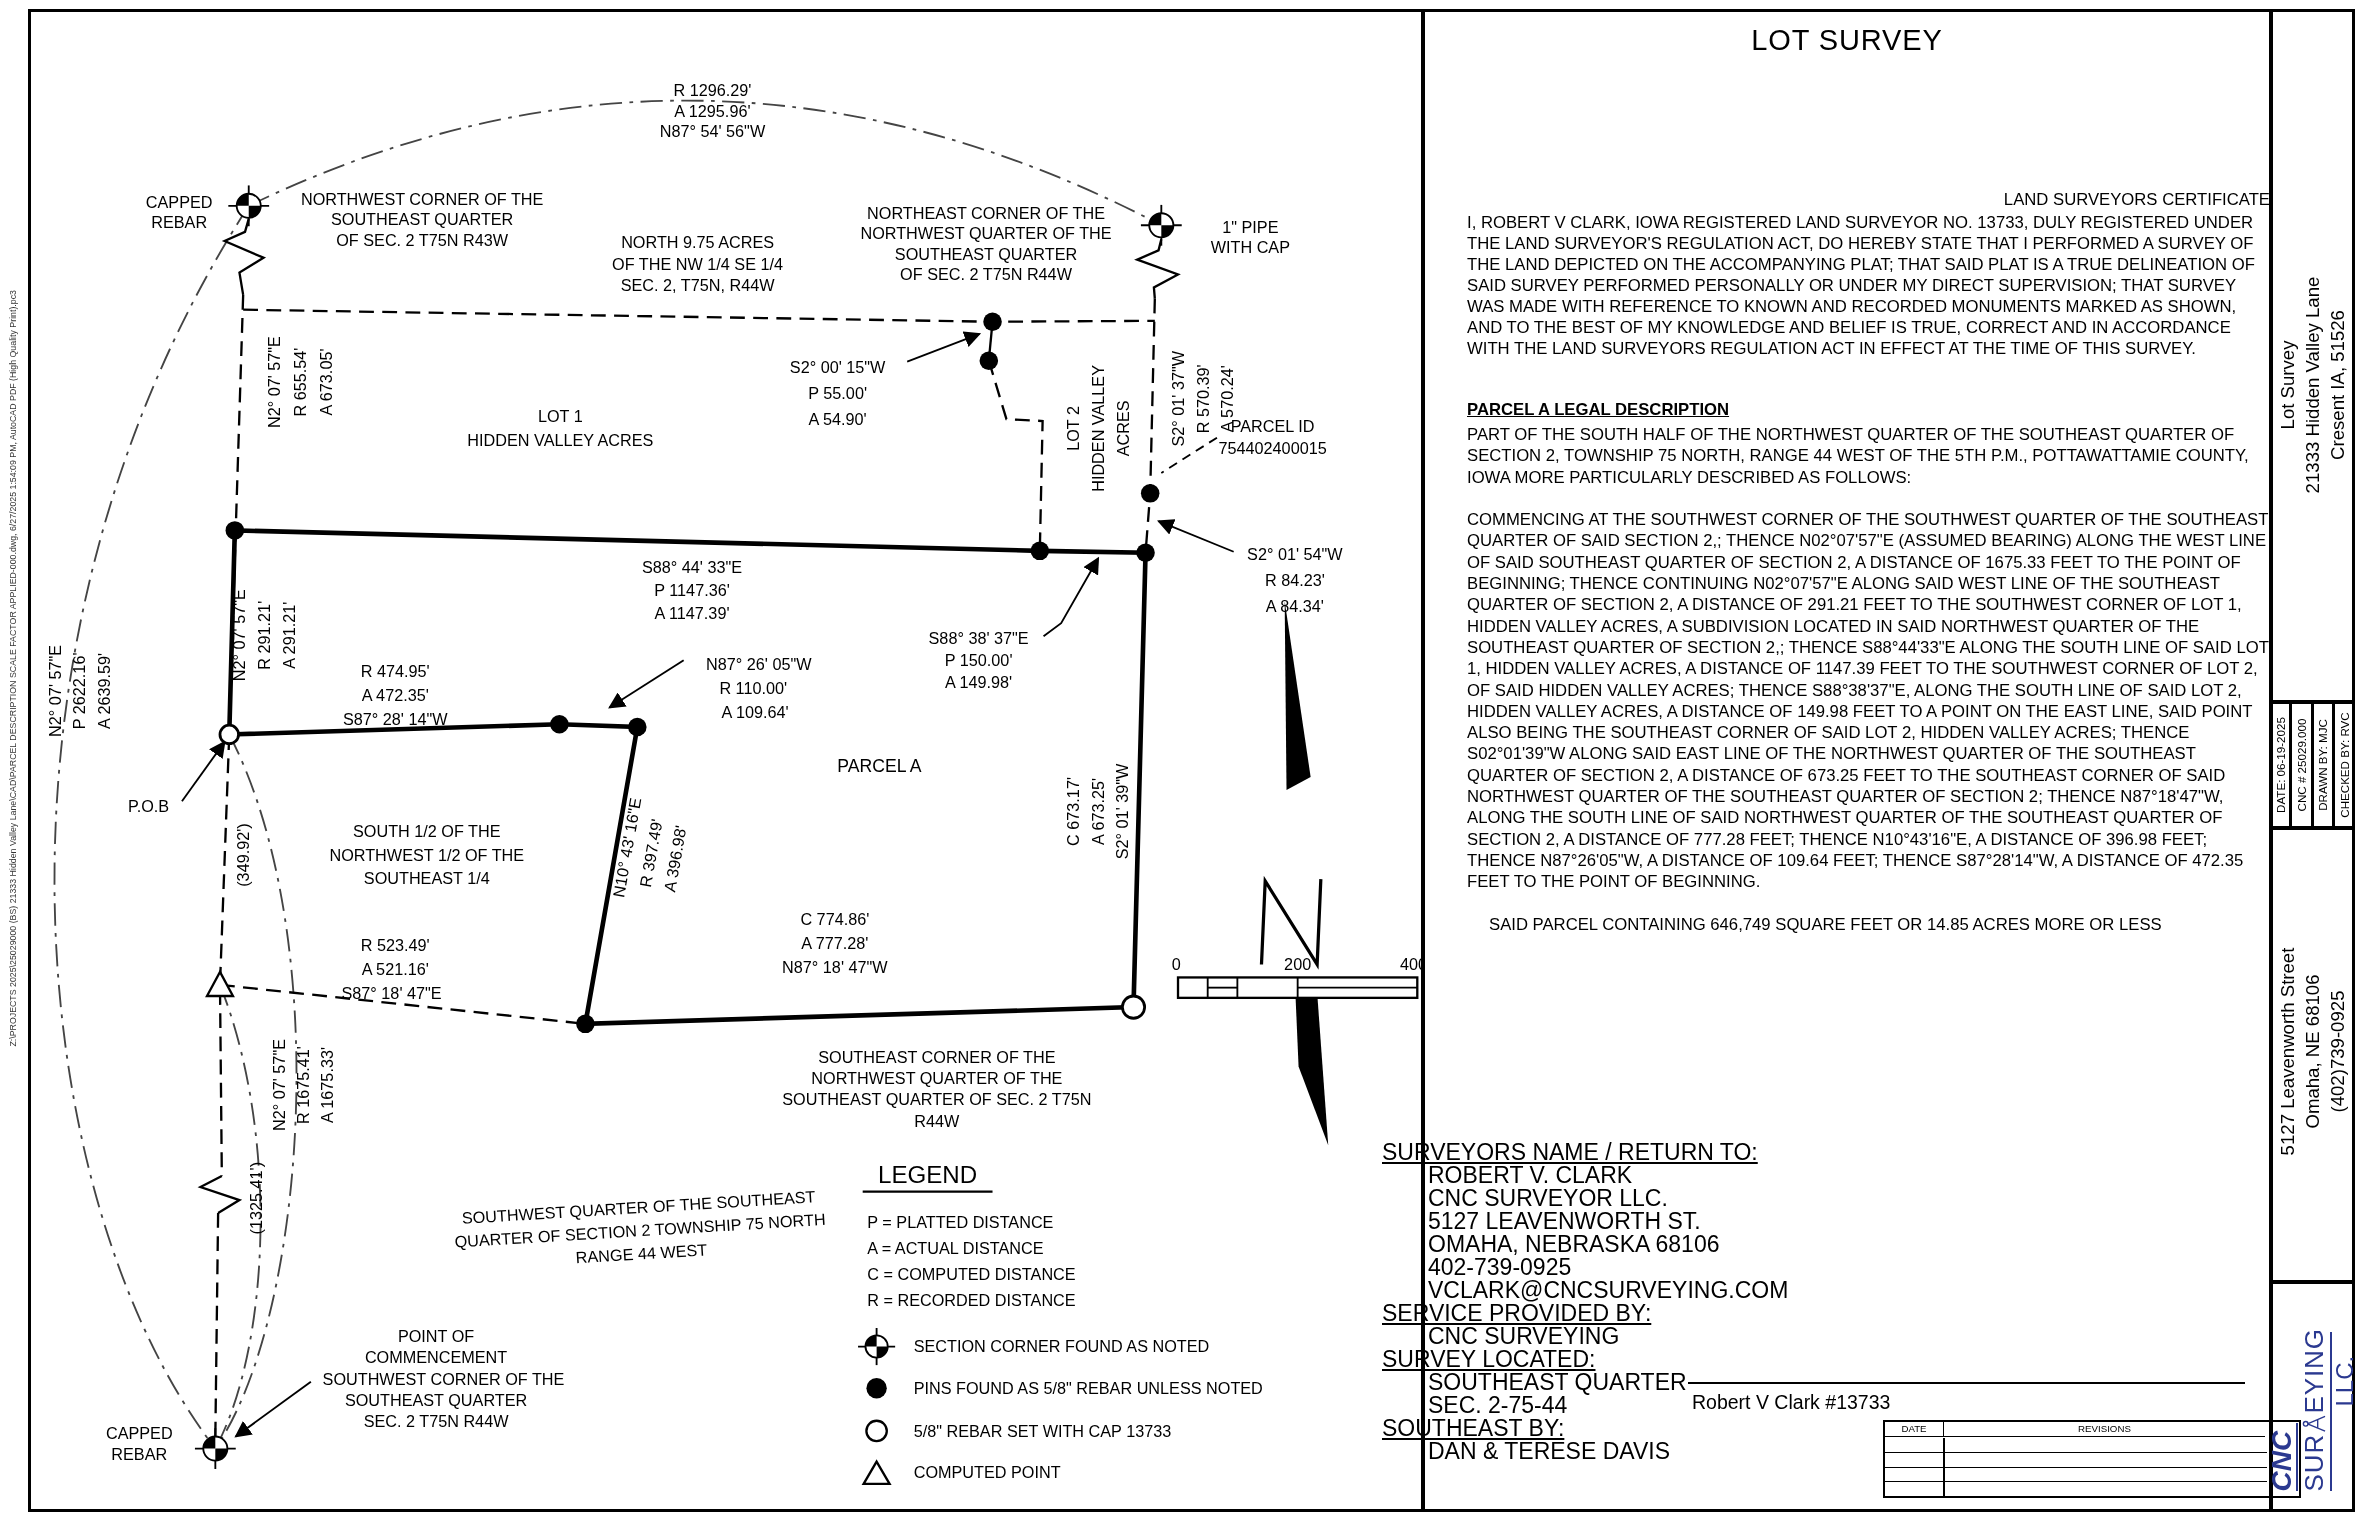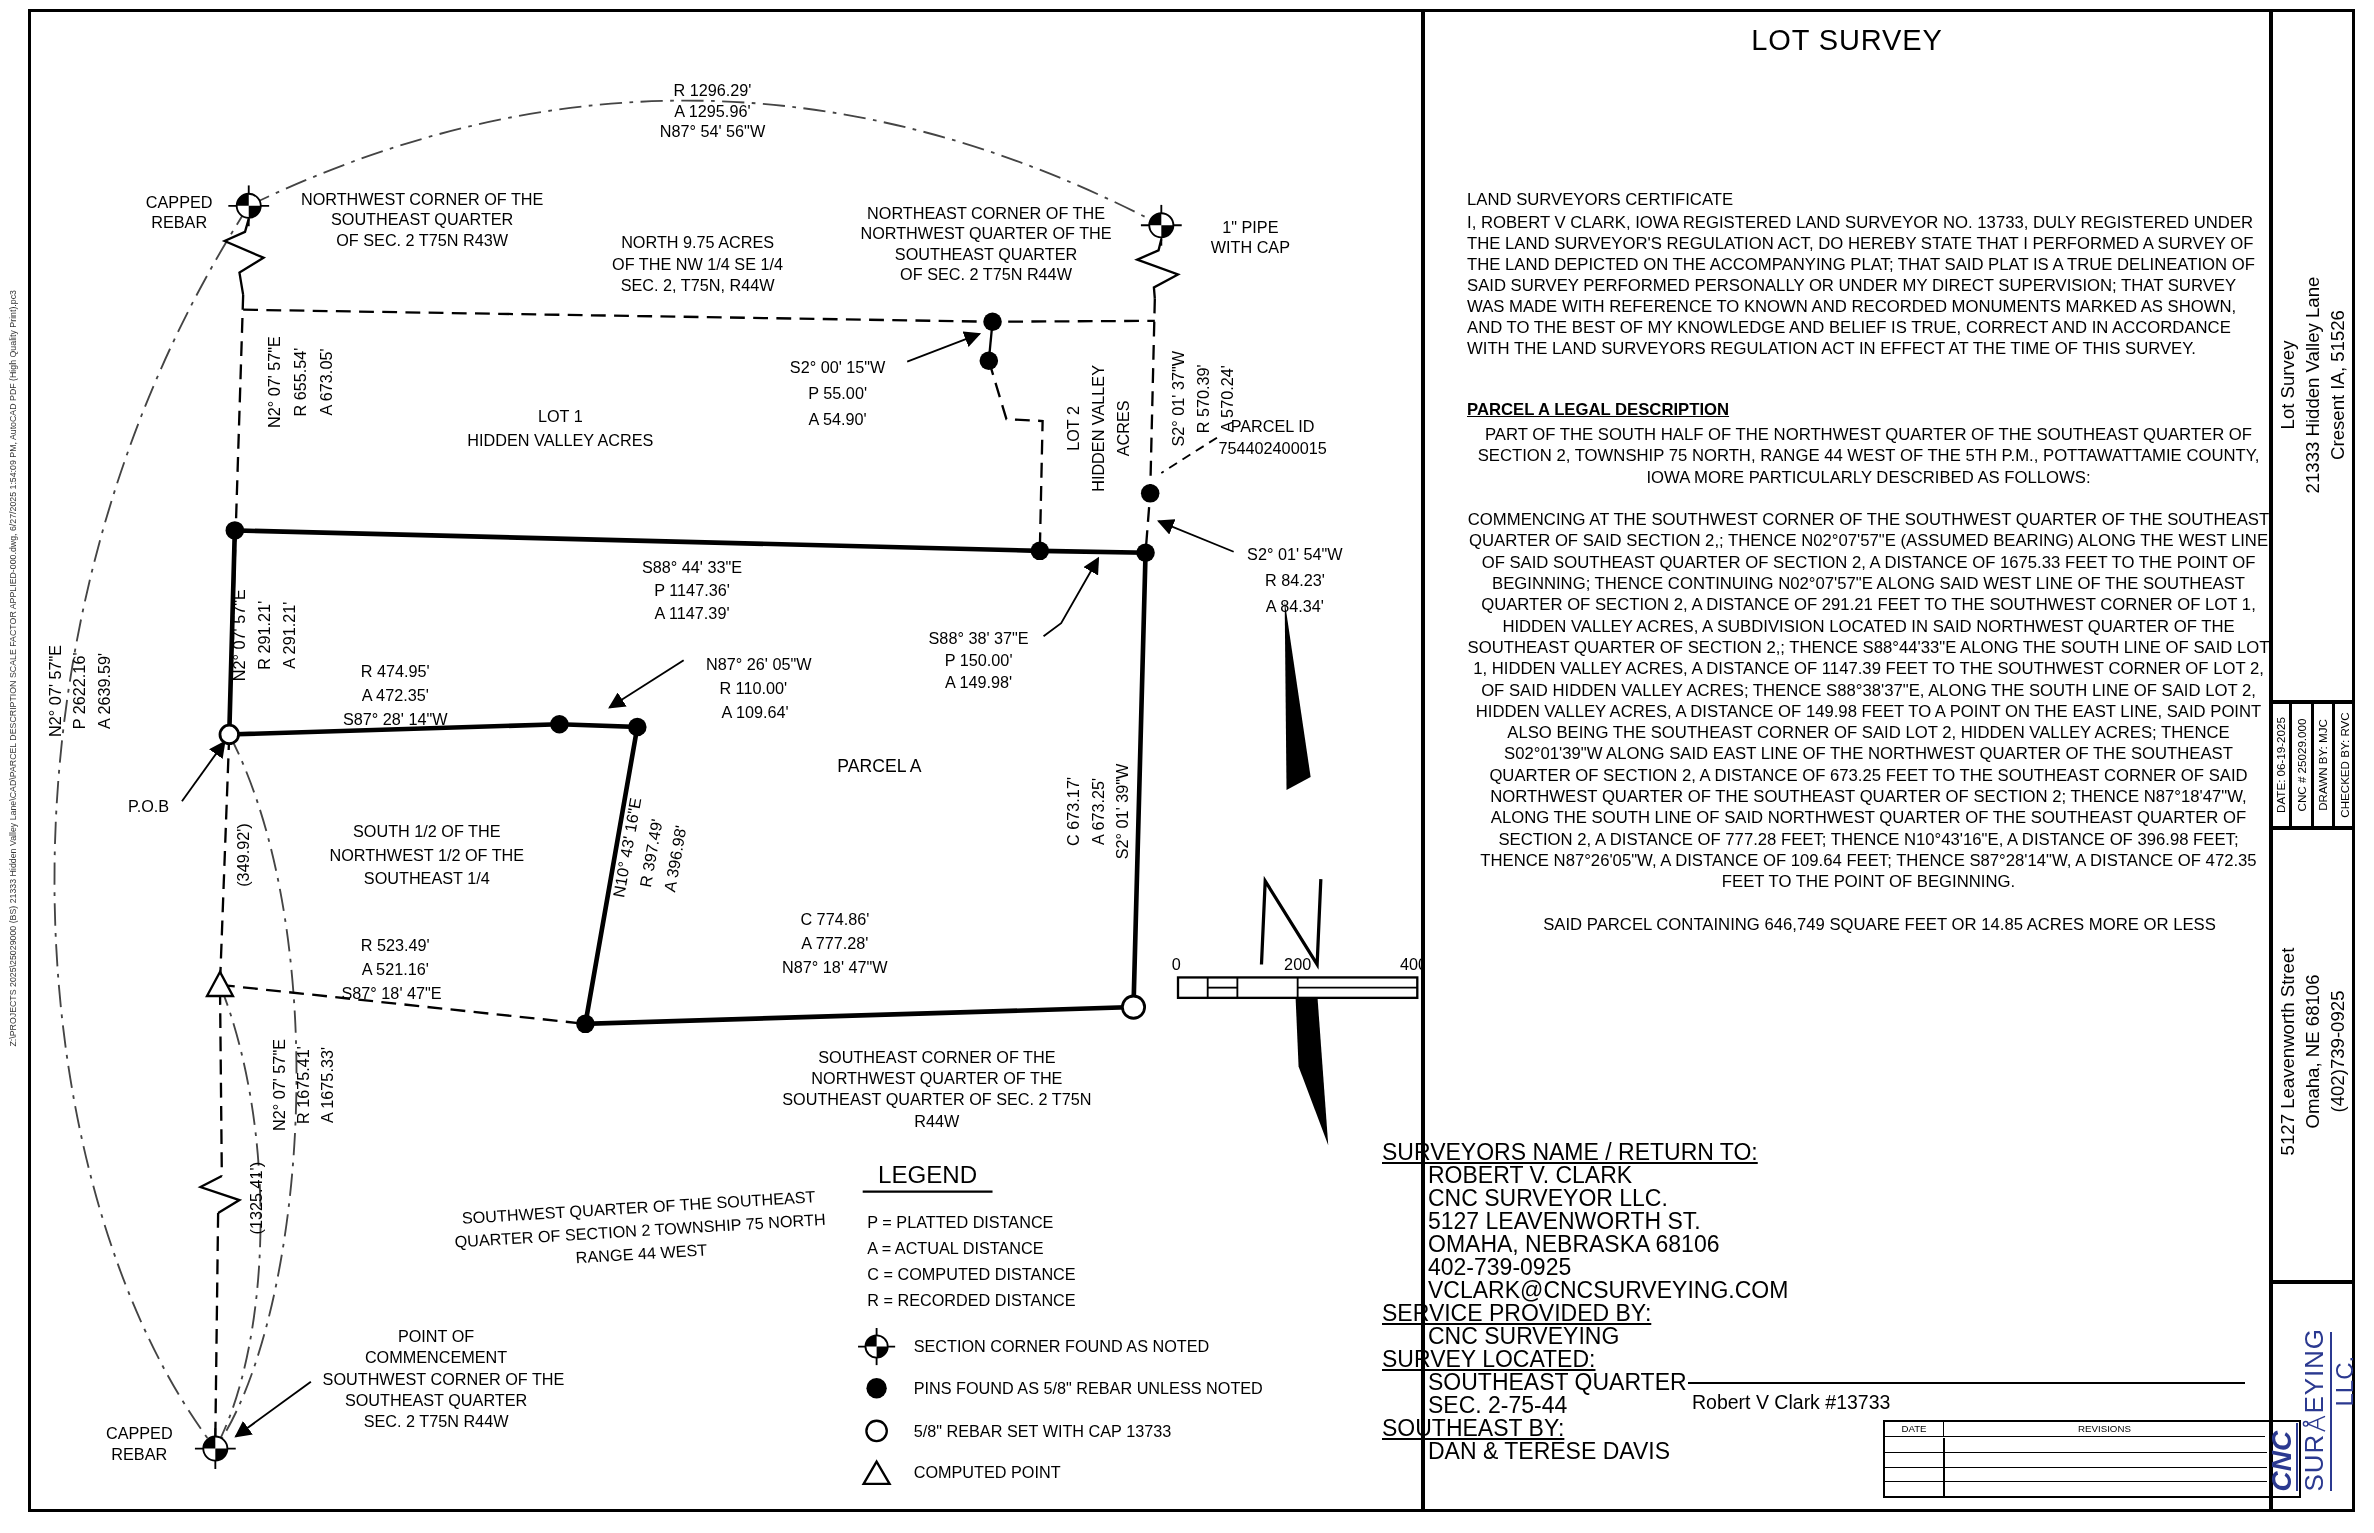--- a/index.html
+++ b/index.html
@@ -7,24 +7,24 @@
   .abs{position:absolute;}
   
   #outer-border{left:28px;top:9.3px;width:2321px;height:1497px;border:3.7px solid #000;}
   #panel-divider{left:1421px;top:9.3px;width:3.7px;height:1501px;background:#000;}
   #sidebar-divider{left:2269px;top:9.3px;width:3.7px;height:1501px;background:#000;}
   .sb-hdiv{left:2273px;width:80px;height:3.7px;background:#000;}
   .sb-vdiv{top:704px;width:2.8px;height:122px;background:#000;}
   
   #lot-title{left:1425px;top:24px;width:844px;text-align:center;font-size:29px;letter-spacing:0.9px;}
   #cert{left:1467px;top:189px;width:803px;font-size:16.7px;line-height:21px;}
-  #cert .cert-head{text-align:left;margin-bottom:1.9px;}
+  #cert .cert-head{text-align:right;margin-bottom:1.9px;}
   #legal{left:1467px;top:399px;width:803px;font-size:16.7px;line-height:21.3px;}
   #legal .legal-head{font-weight:bold;text-decoration:underline;margin-bottom:3.7px;}
-  #legal p{margin:0 0 21.3px 0;text-align:center;}
+  #legal p{margin:0 0 21.3px 0;}
   #legal .p3{padding-left:22px;margin-bottom:0;}
   #surv{left:1382px;top:1141px;width:390px;font-size:23px;line-height:23px;}
   #surv .uh{text-decoration:underline;}
   #surv .ind{padding-left:46px;}
   #sig-line{left:1688px;top:1382px;width:557px;height:2.3px;background:#000;}
   #sig-name{left:1692px;top:1391px;font-size:19.5px;}
   
   #rev-table{left:1883px;top:1420px;width:382px;height:74px;border:2.8px solid #000;padding-left:32px;}
   #rev-table .hdr{position:absolute;top:0;height:14px;font-size:9.7px;text-align:center;border-bottom:1.9px solid #000;line-height:14px;}
   #rev-hdr-date{left:0;width:58px;border-right:1.9px solid #000;}

